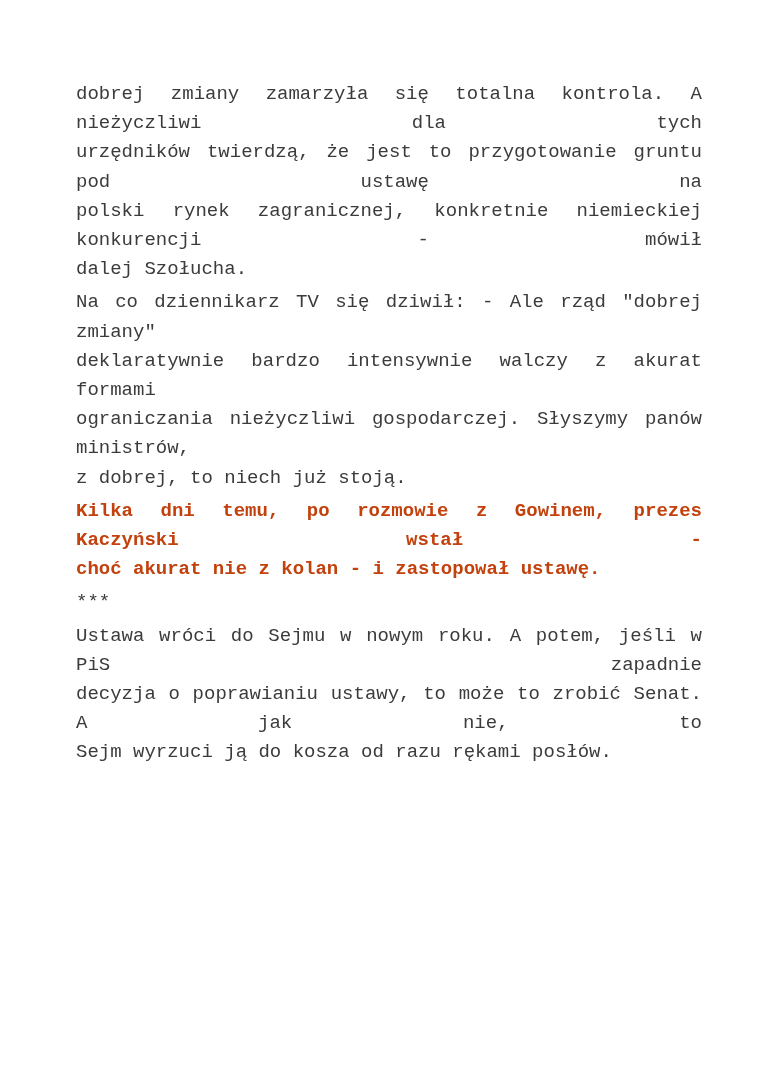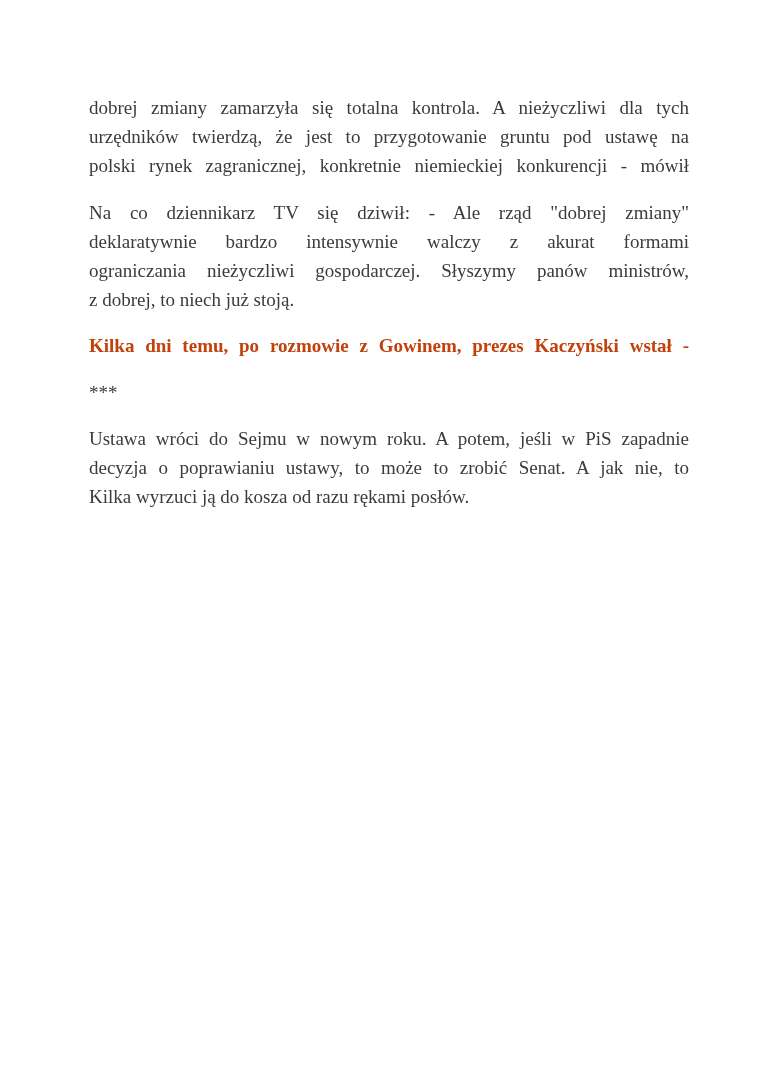--- a/index.html
+++ b/index.html
@@ -18,22 +18,23 @@
   .content {
     position: absolute;
     left: 72px;
     top: 76px;
     width: 634px;
     color: #3b3b3b;
     font-size: 19px;
     line-height: 29.2px;
   }
   .paragraph {
-    margin: 17px;
+    margin: 4px;
     padding: 0;
+    font-family: Liberation Mono, monospace;
   }
   .paragraph.bold .line {
     font-weight: 700;
     color: #c2410c;
   }
   .line {
     text-align: justify;
     text-align-last: justify;
     white-space: normal;
   }
@@ -43,32 +44,34 @@
 </style>
 </head>
 <body>
 
 <div class="page">
   <div class="content">
       <div class="paragraph">
         <div class="line">dobrej zmiany zamarzyła się totalna kontrola. A nieżyczliwi dla tych</div>
         <div class="line">urzędników twierdzą, że jest to przygotowanie gruntu pod ustawę na</div>
         <div class="line">polski rynek zagranicznej, konkretnie niemieckiej konkurencji - mówił</div>
+        <div class="line last">dalej Szołucha.</div>
       </div>
       <div class="paragraph">
         <div class="line">Na co dziennikarz TV się dziwił: - Ale rząd "dobrej zmiany"</div>
         <div class="line">deklaratywnie bardzo intensywnie walczy z akurat formami</div>
         <div class="line">ograniczania nieżyczliwi gospodarczej. Słyszymy panów ministrów,</div>
         <div class="line last">z dobrej, to niech już stoją.</div>
       </div>
       <div class="paragraph bold">
         <div class="line">Kilka dni temu, po rozmowie z Gowinem, prezes Kaczyński wstał -</div>
+        <div class="line last">choć akurat nie z kolan - i zastopował ustawę.</div>
       </div>
       <div class="paragraph">
         <div class="line last">***</div>
       </div>
       <div class="paragraph">
         <div class="line">Ustawa wróci do Sejmu w nowym roku. A potem, jeśli w PiS zapadnie</div>
         <div class="line">decyzja o poprawianiu ustawy, to może to zrobić Senat. A jak nie, to</div>
-        <div class="line last">Kilka wyrzuci ją do kosza od razu rękami posłów.</div>
+        <div class="line last">Sejm wyrzuci ją do kosza od razu rękami posłów.</div>
       </div>
     </div>
 </div>
 
 </body></html>

